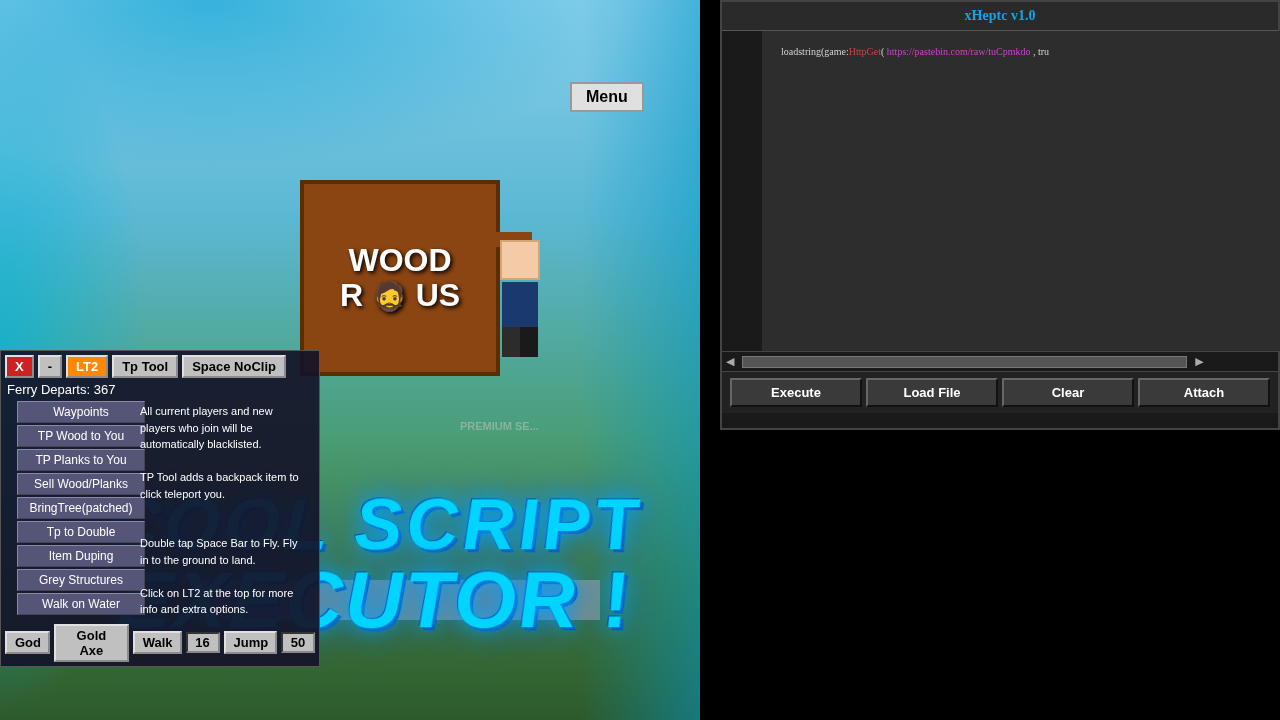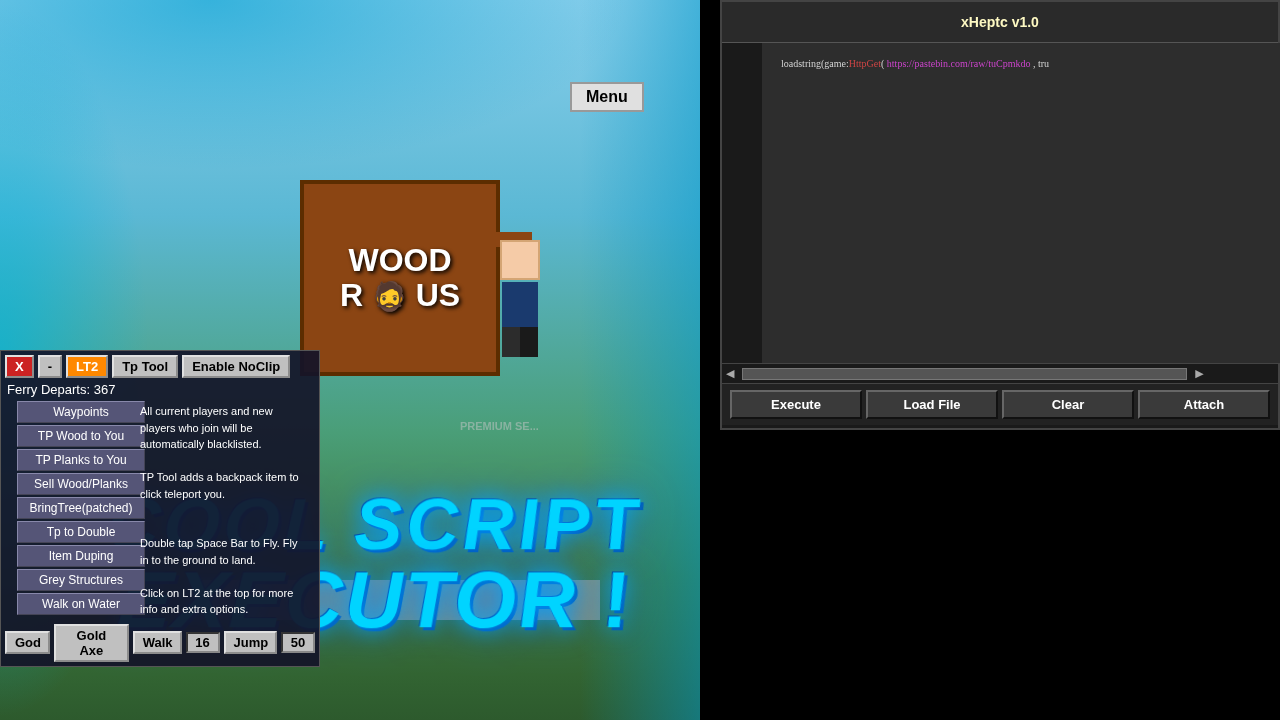--- a/index.html
+++ b/index.html
@@ -254,26 +254,27 @@
       right: 0; top: 0;
       width: 560px;
       height: 430px;
       background: #1a1a1a;
       border: 2px solid #444;
       z-index: 10;
     }
 
     .executor-titlebar {
       background: #2a2a2a;
-      padding: 12px 12px;
-      color: #fef9c3;
+      padding: 6px 12px;
+      color: #0ea5e9;
       font-size: 14px;
       font-weight: bold;
       text-align: center;
       border-bottom: 1px solid #555;
+      font-family: Liberation Serif, serif;
     }
 
     .code-area {
       background: #2d2d2d;
       width: 100%;
       height: 320px;
       overflow-y: auto;
       overflow-x: hidden;
       padding: 4px;
       font-family: Liberation Serif, serif;
@@ -391,21 +392,21 @@
     <span class="cool-script-line2">EXECUTOR !</span>
   </div>
 </div>
 
 <div id="left-panel">
   <div class="panel-toolbar">
     <button class="panel-btn red">X</button>
     <button class="panel-btn">-</button>
     <button class="panel-btn orange">LT2</button>
     <button class="panel-btn">Tp Tool</button>
-    <button class="panel-btn">Enable NoClip</button>
+    <button class="panel-btn">Space NoClip</button>
   </div>
 
   <div class="ferry-text">Ferry Departs: 367</div>
 
   <div class="clearfix">
     <div class="nav-buttons">
       <button class="nav-btn">Waypoints</button>
       <button class="nav-btn">TP Wood to You</button>
       <button class="nav-btn">TP Planks to You</button>
       <button class="nav-btn">Sell Wood/Planks</button>

